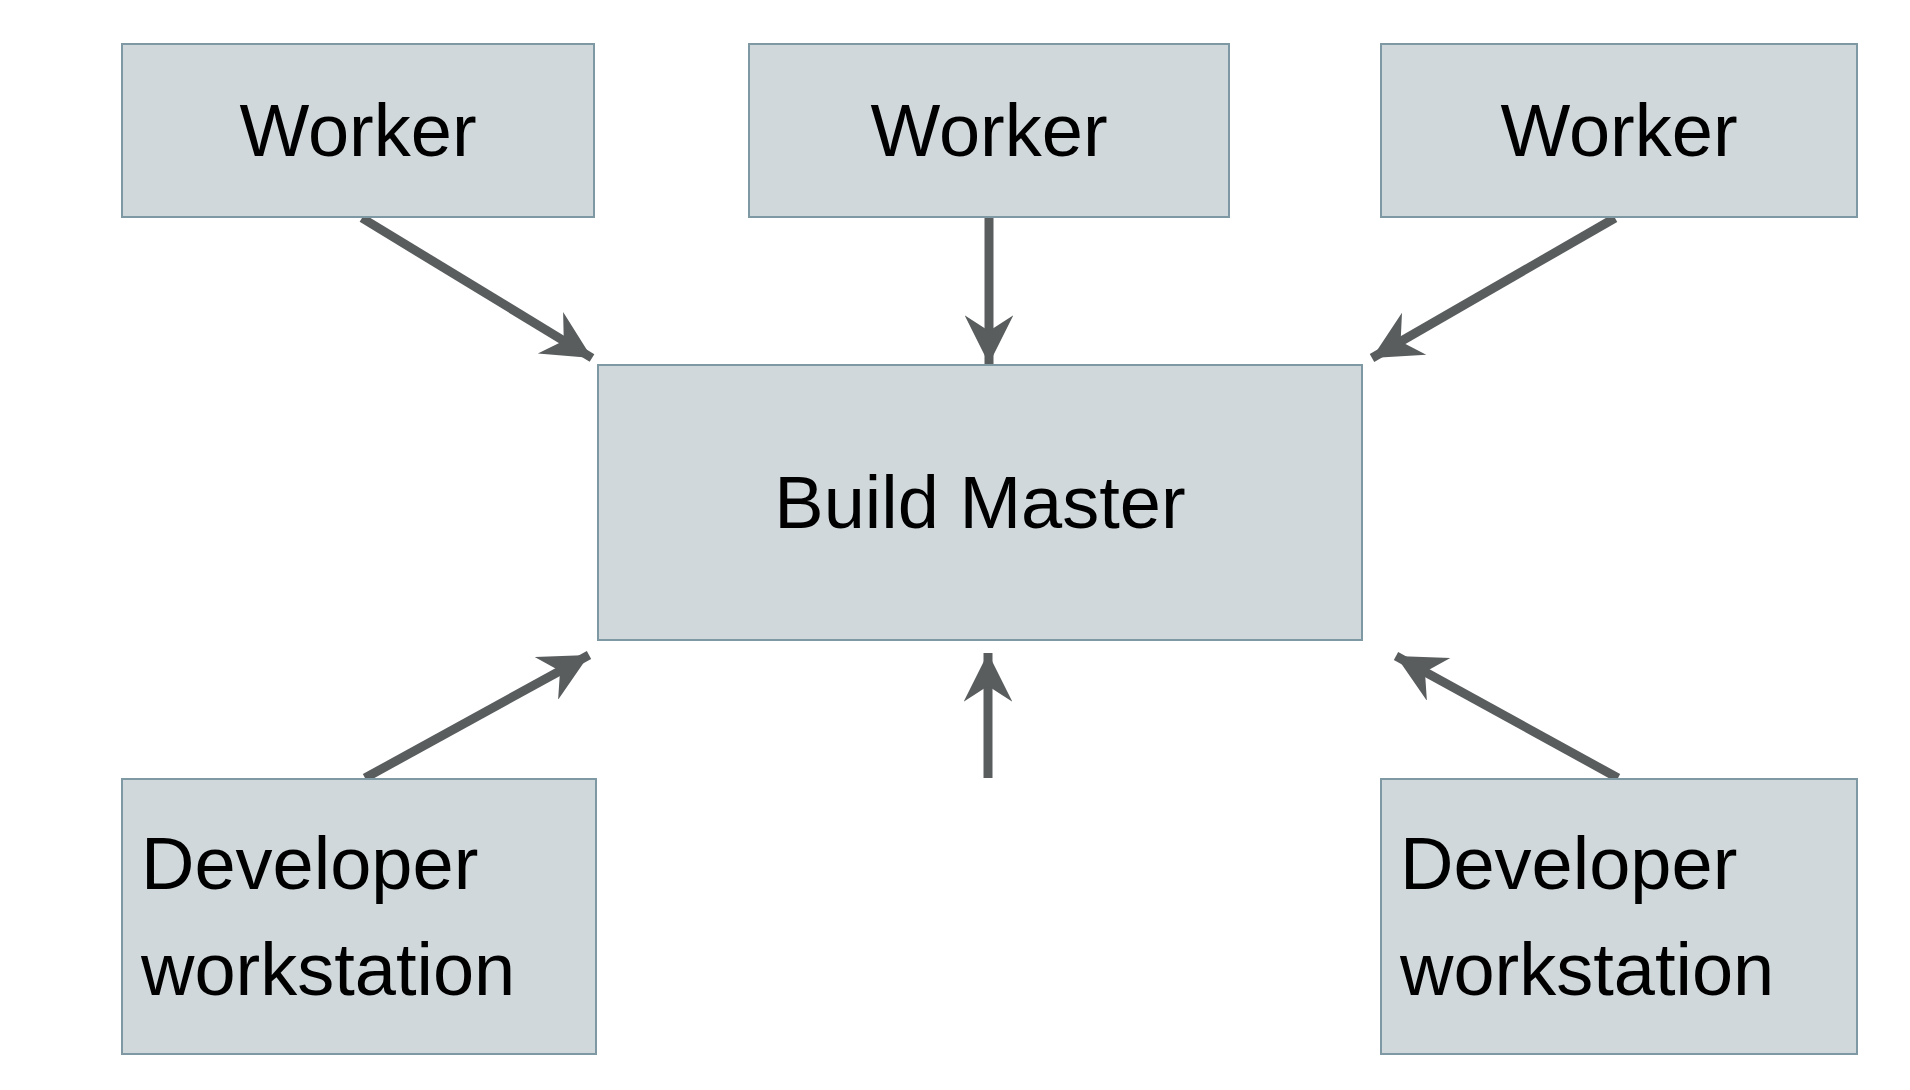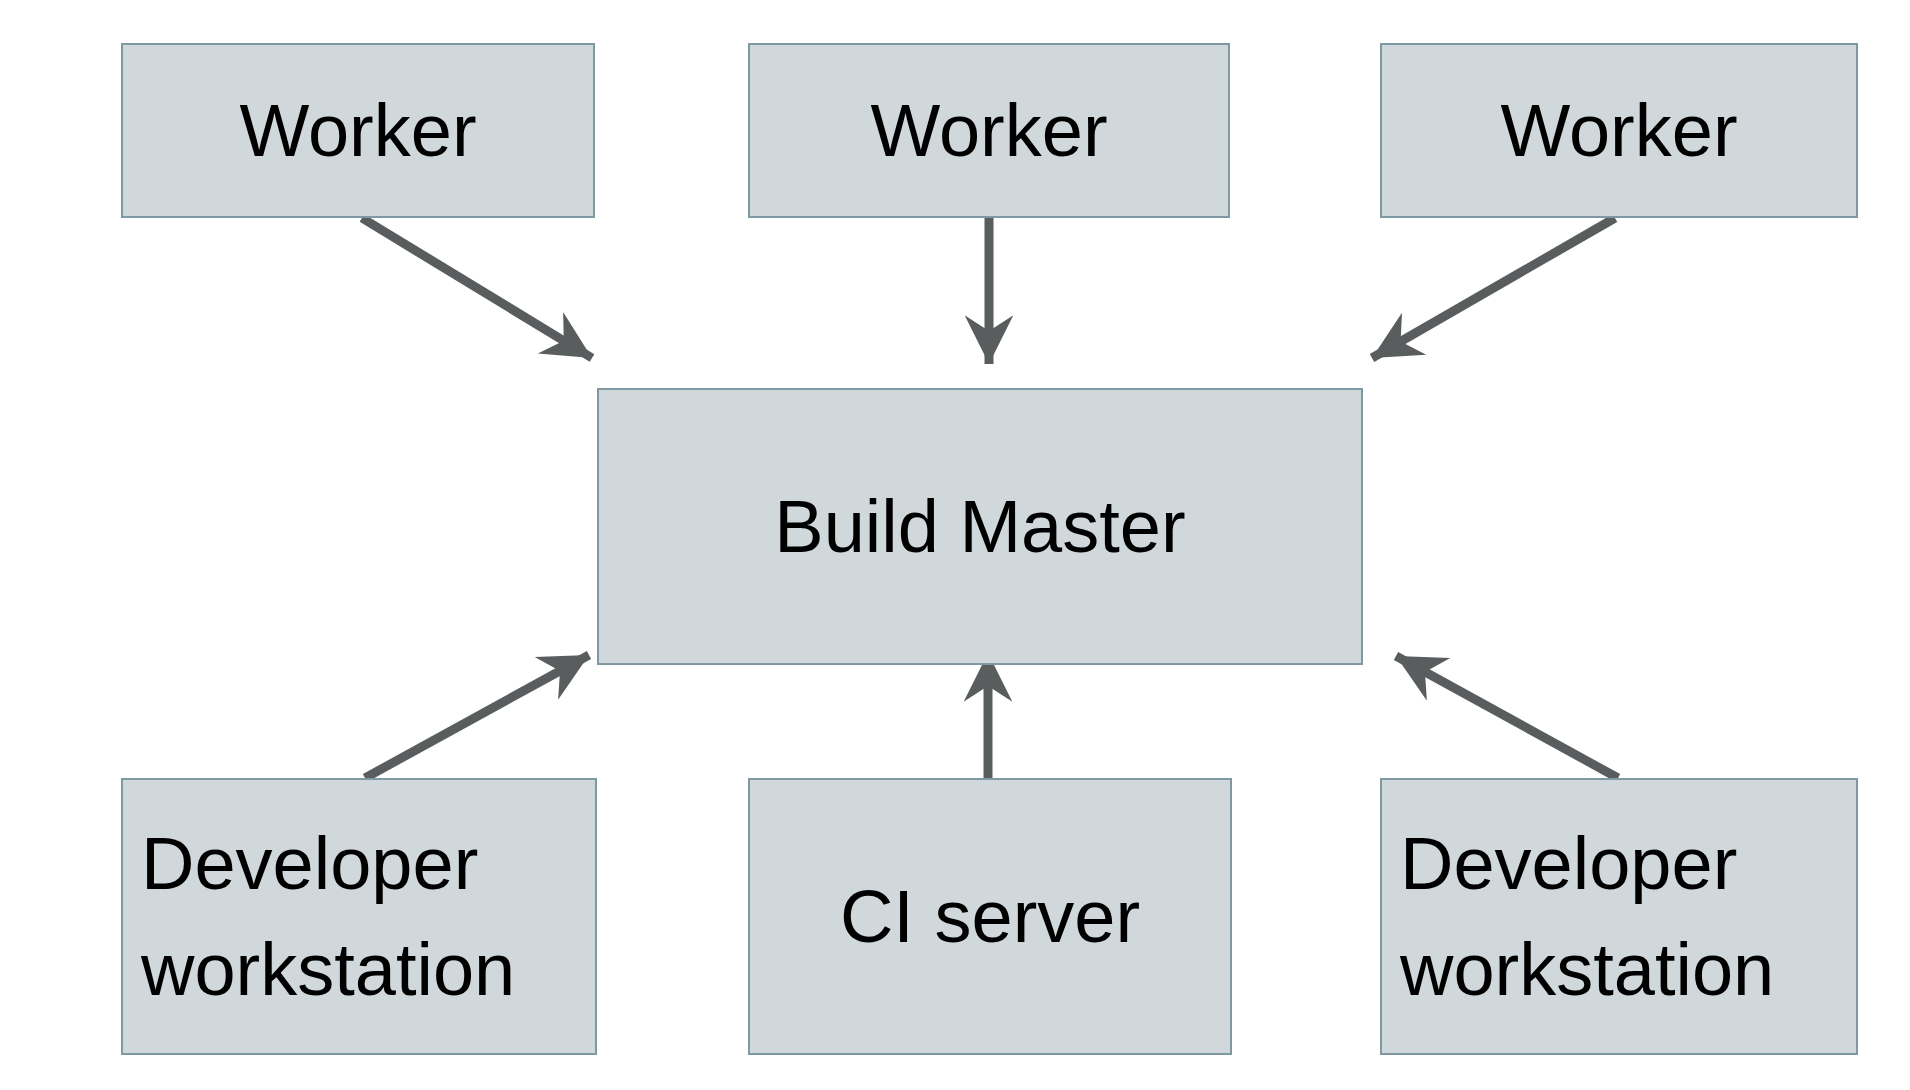--- a/index.html
+++ b/index.html
@@ -38,21 +38,21 @@
   .edge{
     stroke:var(--arrow);
     stroke-width:9;
     fill:none;
   }
   .arrowhead-shape{fill:var(--arrow);}
   
   #n-worker-1       {left:121px;  top:43px;  width:474px; height:175px;}
   #n-worker-2       {left:748px;  top:43px;  width:482px; height:175px;}
   #n-worker-3       {left:1380px; top:43px;  width:478px; height:175px;}
-  #n-build-master   {left:597px;  top:388px; width:766px; height:277px;}
+  #n-build-master   {left:597px;  top:364px; width:766px; height:277px;}
   #n-dev-ws-1       {left:121px;  top:778px; width:476px; height:277px;}
   #n-ci-server      {left:748px;  top:778px; width:484px; height:277px;}
   #n-dev-ws-2       {left:1380px; top:778px; width:478px; height:277px;}
 </style>
 </head>
 <body>
 
 <div class="stage">
 
   <svg class="edges" viewBox="0 0 1910 1090" xmlns="http://www.w3.org/2000/svg" aria-hidden="true">
@@ -82,21 +82,18 @@
   </div>
 
   <div class="node" id="n-build-master">
     <span>Build Master</span>
   </div>
 
   <div class="node" id="n-dev-ws-1">
     <span>Developer workstation</span>
   </div>
 
-  <div class="node" id="n-ci-server">
-    <span>CI server</span>
-  </div>
 
   <div class="node" id="n-dev-ws-2">
     <span>Developer workstation</span>
   </div>
 
 </div>
 
 </body></html>

